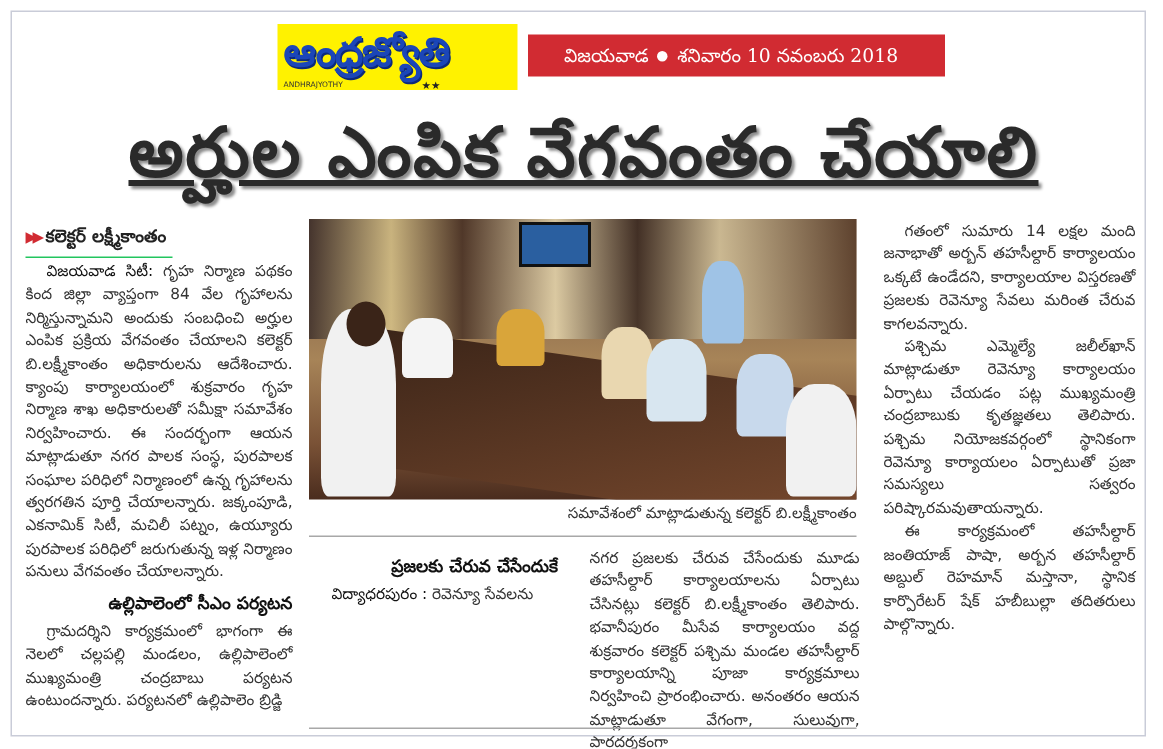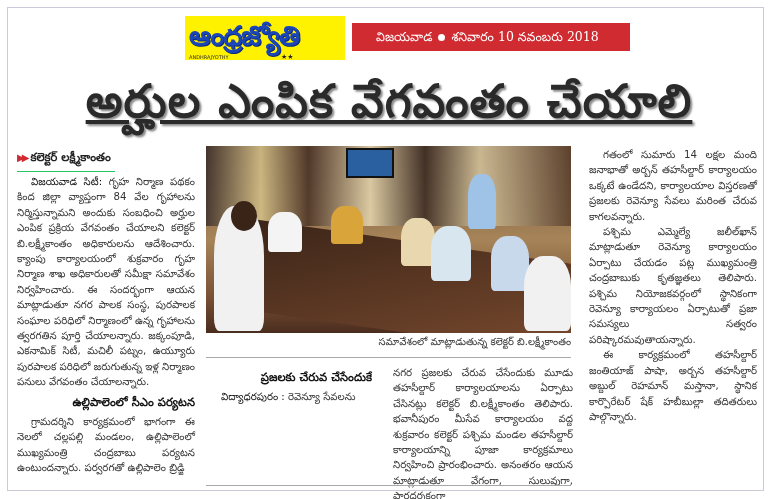--- a/index.html
+++ b/index.html
@@ -48,21 +48,21 @@
 
 <div class="headline">అర్హుల ఎంపిక వేగవంతం చేయాలి</div>
 
 <div class="byline">
   <span class="arrow">▶▶</span><span>కలెక్టర్ లక్ష్మీకాంతం</span>
 </div>
 
 <div class="col col-left">
   <p class="indent"><span class="lead">విజయవాడ సిటీ:</span> <span>గృహ నిర్మాణ పథకం కింద జిల్లా వ్యాప్తంగా 84 వేల గృహాలను నిర్మిస్తున్నామని అందుకు సంబధించి అర్హుల ఎంపిక ప్రక్రియ వేగవంతం చేయాలని కలెక్టర్ బి.లక్ష్మీకాంతం అధికారులను ఆదేశించారు. క్యాంపు కార్యాలయంలో శుక్రవారం గృహ నిర్మాణ శాఖ అధికారులతో సమీక్షా సమావేశం నిర్వహించారు. ఈ సందర్భంగా ఆయన మాట్లాడుతూ నగర పాలక సంస్థ, పురపాలక సంఘాల పరిధిలో నిర్మాణంలో ఉన్న గృహాలను త్వరగతిన పూర్తి చేయాలన్నారు. జక్కంపూడి, ఎకనామిక్ సిటీ, మచిలీ పట్నం, ఉయ్యూరు పురపాలక పరిధిలో జరుగుతున్న ఇళ్ల నిర్మాణం పనులు వేగవంతం చేయాలన్నారు.</span></p>
   <div class="subhead">ఉల్లిపాలెంలో సీఎం పర్యటన</div>
-  <p class="indent">గ్రామదర్శిని కార్యక్రమంలో భాగంగా ఈ నెలలో చల్లపల్లి మండలం, ఉల్లిపాలెంలో ముఖ్యమంత్రి చంద్రబాబు పర్యటన ఉంటుందన్నారు. పర్వరగతో ఉల్లిపాలెం బ్రిడ్జి</p>
+  <p class="indent">గ్రామదర్శిని కార్యక్రమంలో భాగంగా ఈ నెలలో చల్లపల్లి మండలం, ఉల్లిపాలెంలో ముఖ్యమంత్రి చంద్రబాబు పర్యటన ఉంటుందన్నారు. పర్యటనలో ఉల్లిపాలెం బ్రిడ్జి</p>
 </div>
 
 <div class="photo">
   <div class="wall"></div>
   <div class="tv"></div>
   <div class="table"></div>
   <div class="person" style="left:8px;top:60px;width:50px;height:125px;background:#f1f1f1;"></div>
   <div class="person" style="left:25px;top:55px;width:26px;height:30px;background:#3a2418;border-radius:50%;"></div>
   <div class="person" style="left:62px;top:66px;width:34px;height:40px;background:#f4f4f4;"></div>
   <div class="person" style="left:125px;top:60px;width:32px;height:38px;background:#d9a53a;"></div>

